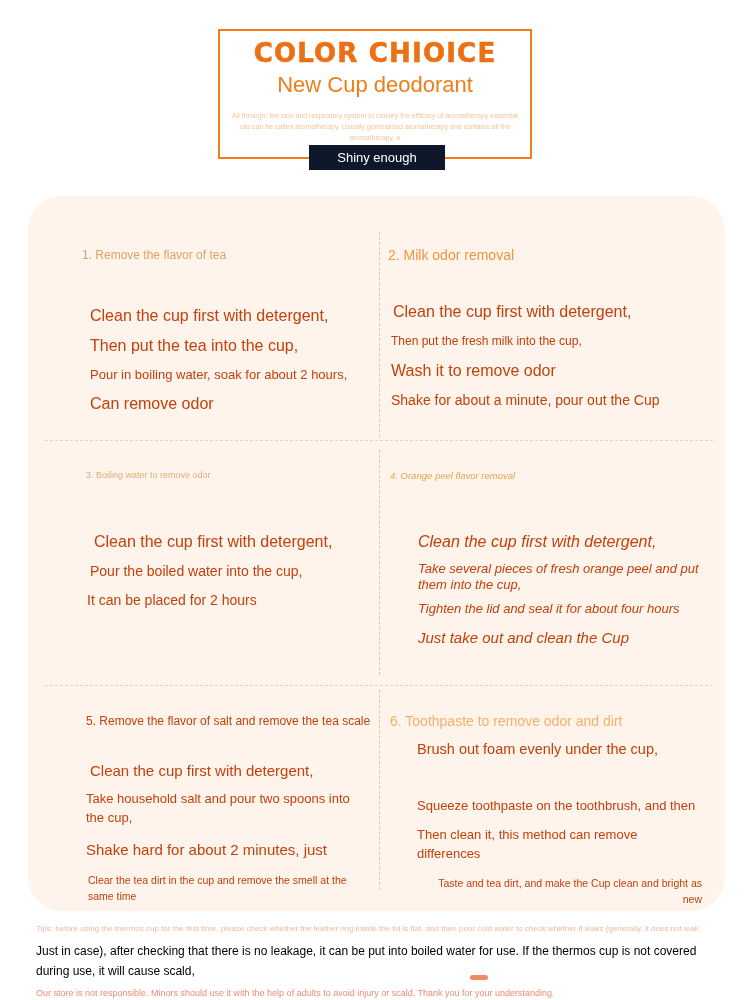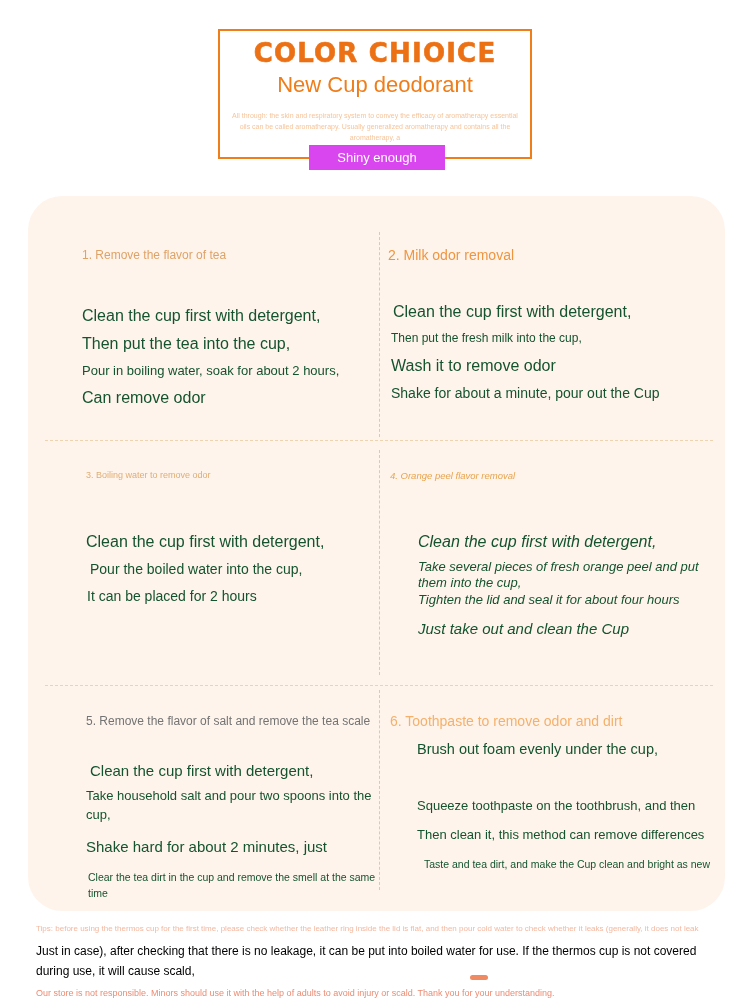--- a/index.html
+++ b/index.html
@@ -67,21 +67,21 @@
     font-size: 7px;
     line-height: 11px;
     color: #f6c49a;
   }
   #shiny-button {
     position: absolute;
     left: 309px;
     top: 145px;
     width: 136px;
     height: 25px;
-    background: #d946ef;
+    background: #0f172a;
     color: #ffffff;
     font-size: 13px;
     line-height: 25px;
     text-align: center;
     border: none;
     padding: 0;
     font-family: "Liberation Sans", sans-serif;
     cursor: pointer;
   }
 
@@ -115,21 +115,21 @@
   #h-divider-2 { left: 45px;  top: 685px; width: 668px; }
 
   
   .section { position: absolute; }
   .sec-head {
     font-size: 12px;
     line-height: 15px;
     margin: 0 0 0 0;
     color: #e8a85e;
   }
-  .sec-line { margin: 0; color: #14532d; }
+  .sec-line { margin: 8px; color: #c2410c; }
 
   
   #section-1 { left: 82px; top: 248px; width: 290px; }
   #section-1 .sec-head { color: #dfa265; font-size: 12px; }
   #s1-l1 { font-size: 16px; line-height: 22px; margin-top: 42px; }
   #s1-l2 { font-size: 16px; line-height: 22px; margin-top: 6px; }
   #s1-l3 { font-size: 13px; line-height: 20px; margin-top: 6px; }
   #s1-l4 { font-size: 16px; line-height: 22px; margin-top: 6px; }
 
   
@@ -150,21 +150,21 @@
   
   #section-4 { left: 390px; top: 468px; width: 320px; font-style: italic; }
   #section-4 .sec-head { color: #e8a34c; font-size: 9.5px; }
   #s4-l1 { font-size: 16px; line-height: 22px; margin-top: 48px; margin-left: 28px; }
   #s4-l2 { font-size: 13px; line-height: 16px; margin-top: 6px; margin-left: 28px; }
   #s4-l3 { font-size: 13px; line-height: 16px; margin-top: 1px; margin-left: 28px; }
   #s4-l4 { font-size: 15px; line-height: 21px; margin-top: 10px; margin-left: 28px; }
 
   
   #section-5 { left: 86px; top: 714px; width: 292px; }
-  #section-5 .sec-head { color: #737373; font-size: 12px; line-height: 14px; }
+  #section-5 .sec-head { color: #c2410c; font-size: 12px; line-height: 14px; }
   #s5-l1 { font-size: 15px; line-height: 21px; margin-top: 32px; margin-left: 4px; }
   #s5-l2 { font-size: 13px; line-height: 19px; margin-top: 5px; margin-left: 0px; }
   #s5-l3 { font-size: 15px; line-height: 21px; margin-top: 12px; margin-left: 0px; }
   #s5-l4 { font-size: 10.5px; line-height: 16px; margin-top: 12px; margin-left: 2px; }
 
   
   #section-6 { left: 390px; top: 714px; width: 320px; }
   #section-6 .sec-head { color: #f5b06a; font-size: 14px; }
   #s6-l1 { font-size: 13px; line-height: 19px; margin-top: 36px; margin-left: 27px; }
   #s6-l2 { font-size: 14.5px; line-height: 21px; margin-top: 10px; margin-left: 27px; }

